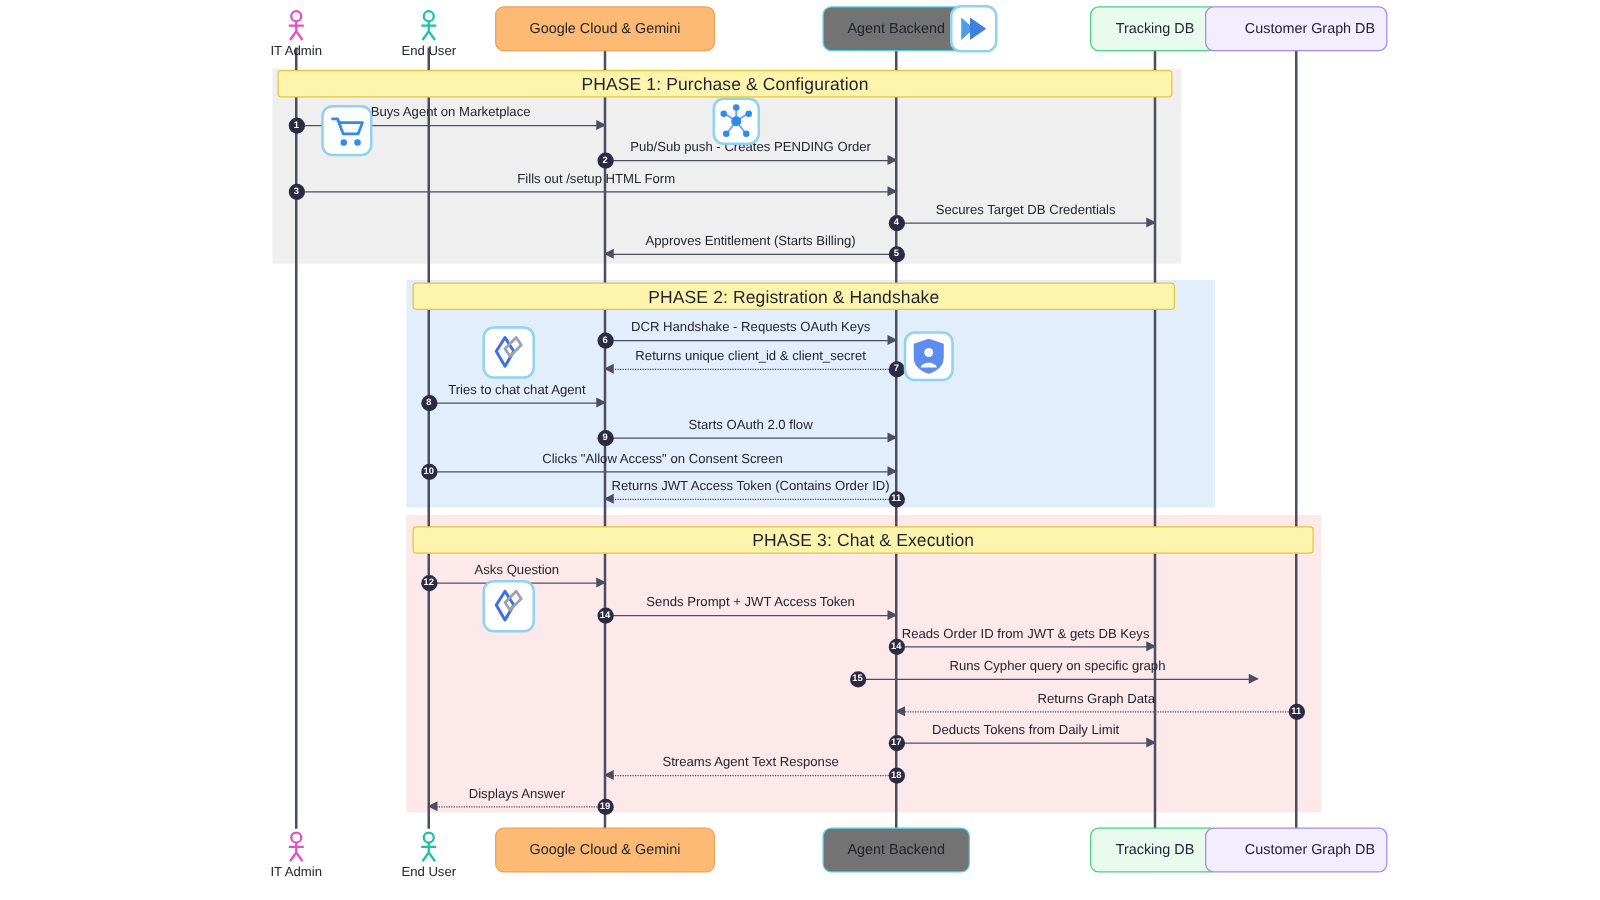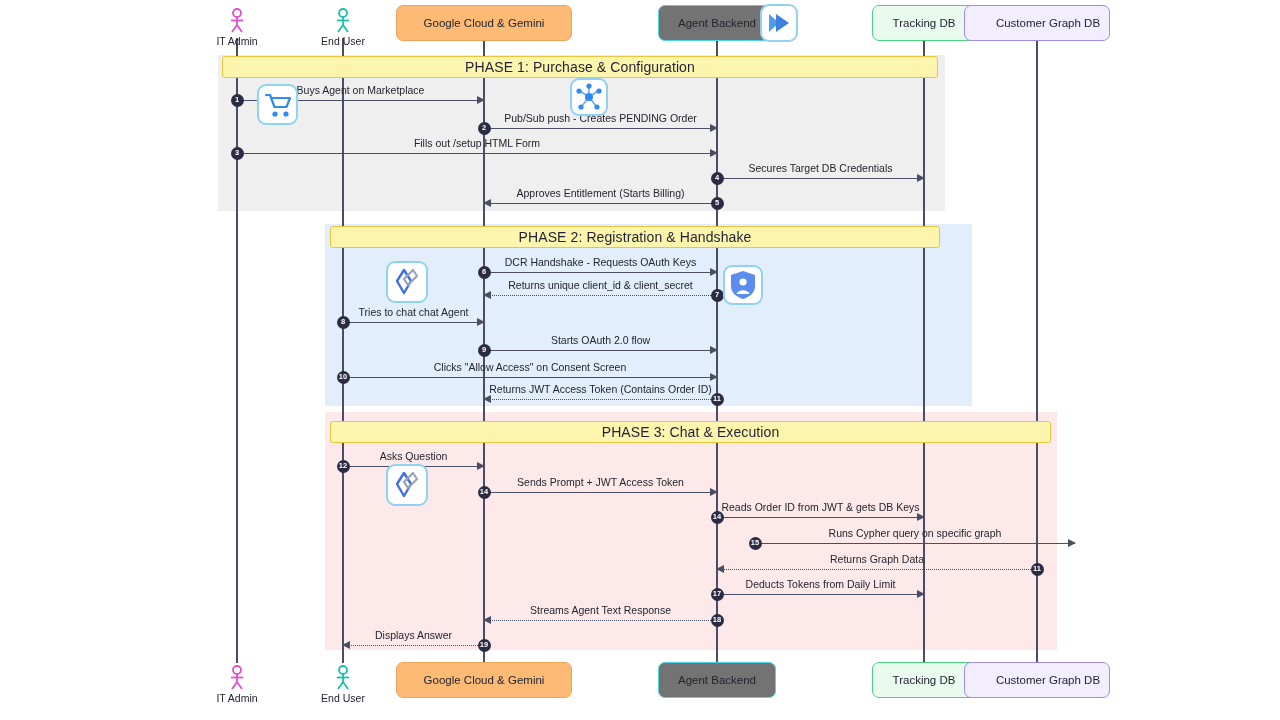--- a/index.html
+++ b/index.html
@@ -248,21 +248,21 @@
       <div class="arrowhead right"></div>
       <div class="label">Sends Prompt + JWT Access Token</div>
       <div class="seqnum" style="left: -6.5px;">14</div>
     </div>
     <div class="msg" style="left: 717px; top: 517px; width: 207px;">
       <div class="line"></div>
       <div class="arrowhead right"></div>
       <div class="label">Reads Order ID from JWT &amp; gets DB Keys</div>
       <div class="seqnum" style="left: -6.5px;">14</div>
     </div>
-    <div class="msg" style="left: 755px; top: 543px; width: 320px;">
+    <div class="msg" style="left: 686px; top: 543px; width: 320px;">
       <div class="line"></div>
       <div class="arrowhead right"></div>
       <div class="label">Runs Cypher query on specific graph</div>
       <div class="seqnum" style="left: -6.5px;">15</div>
     </div>
     <div class="msg dashed" style="left: 717px; top: 569px; width: 320px;">
       <div class="line"></div>
       <div class="arrowhead left"></div>
       <div class="label">Returns Graph Data</div>
       <div class="seqnum" style="left: 313.5px;">11</div>

